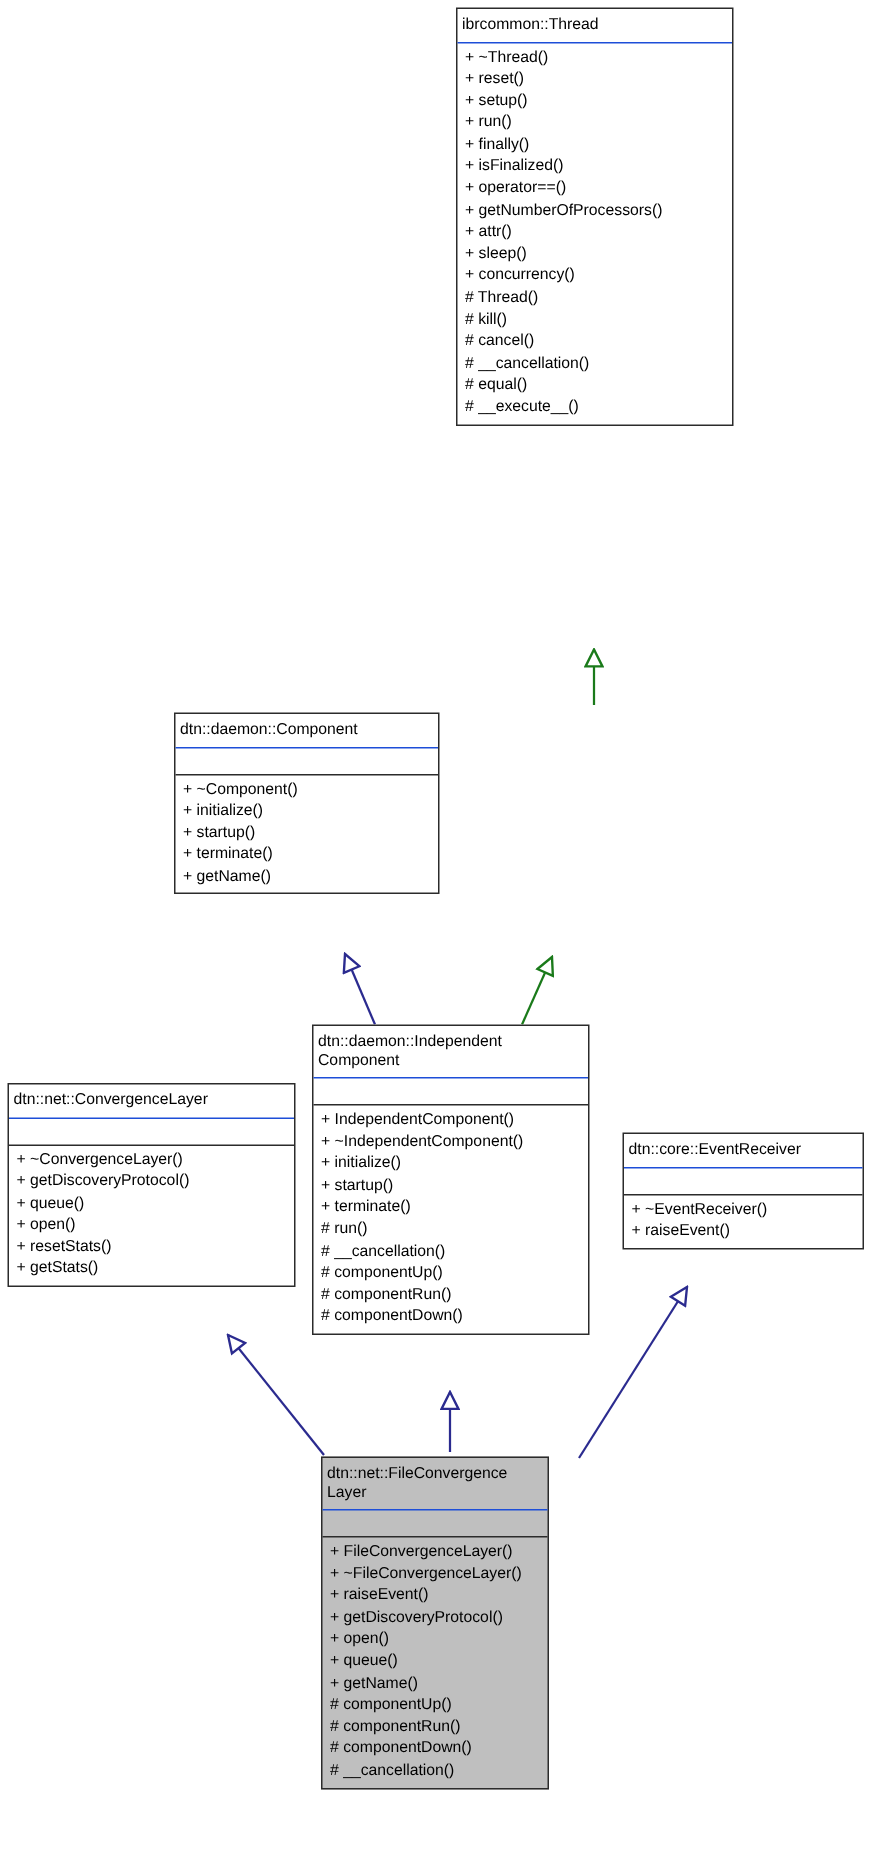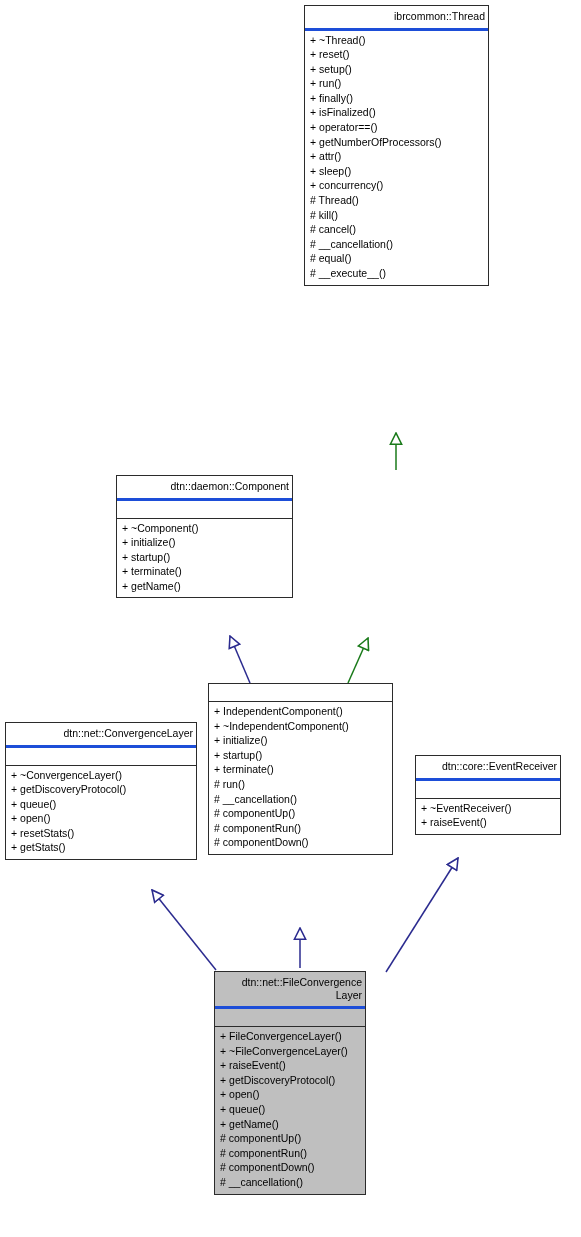--- a/index.html
+++ b/index.html
@@ -29,26 +29,26 @@
     box-sizing: border-box;
     border: 1px solid #2b2b2b;
     background: #ffffff;
     z-index: 2;
   }
   .node.highlight {
     background: #bfbfbf;
   }
   .node-title {
     box-sizing: border-box;
-    text-align: right;
+    text-align: left;
     font-size: 10.5px;
     color: #000000;
     line-height: 12.5px;
     padding: 4px 3px 5px 3px;
-    border-bottom: 3px solid #1d4ed8;
+    border-bottom: 1px solid #1d4ed8;
     white-space: pre-line;
   }
   .node-attrs {
     box-sizing: border-box;
     border-bottom: 1px solid #2b2b2b;
     padding: 2px 5px;
     font-size: 10.5px;
     line-height: 13.5px;
     color: #000000;
     min-height: 18px;
@@ -135,20 +135,22 @@
     <div class="node-ops">
       <span class="mem">+ ~Component()</span>
       <span class="mem">+ initialize()</span>
       <span class="mem">+ startup()</span>
       <span class="mem">+ terminate()</span>
       <span class="mem">+ getName()</span>
     </div>
   </div>
 
   <div class="node" style="left:208px; top:683px; width:185px;">
+    <div class="node-title">dtn::daemon::Independent
+Component</div>
     <div class="node-attrs"></div>
     <div class="node-ops">
       <span class="mem">+ IndependentComponent()</span>
       <span class="mem">+ ~IndependentComponent()</span>
       <span class="mem">+ initialize()</span>
       <span class="mem">+ startup()</span>
       <span class="mem">+ terminate()</span>
       <span class="mem"># run()</span>
       <span class="mem"># __cancellation()</span>
       <span class="mem"># componentUp()</span>
@@ -163,21 +165,21 @@
     <div class="node-ops">
       <span class="mem">+ ~ConvergenceLayer()</span>
       <span class="mem">+ getDiscoveryProtocol()</span>
       <span class="mem">+ queue()</span>
       <span class="mem">+ open()</span>
       <span class="mem">+ resetStats()</span>
       <span class="mem">+ getStats()</span>
     </div>
   </div>
 
-  <div class="node" style="left:415px; top:755px; width:146px;">
+  <div class="node" style="left:415px; top:755px; width:161px;">
     <div class="node-title">dtn::core::EventReceiver</div>
     <div class="node-attrs"></div>
     <div class="node-ops">
       <span class="mem">+ ~EventReceiver()</span>
       <span class="mem">+ raiseEvent()</span>
     </div>
   </div>
 
   <div class="node highlight" style="left:214px; top:971px; width:152px;">
     <div class="node-title">dtn::net::FileConvergence

